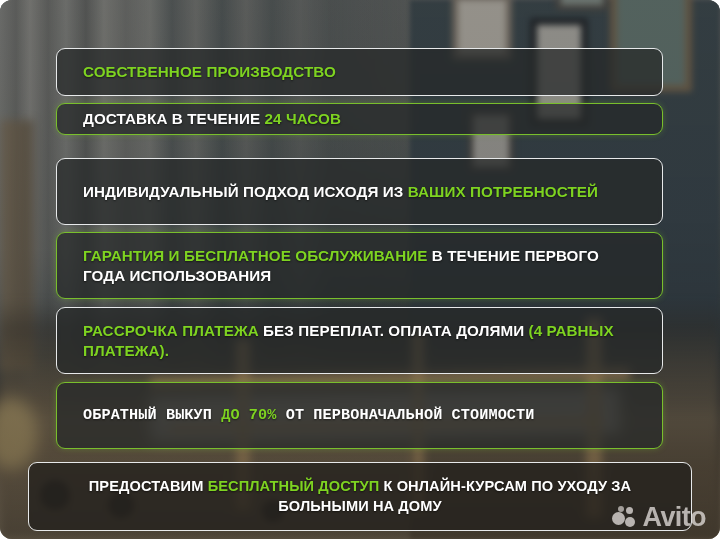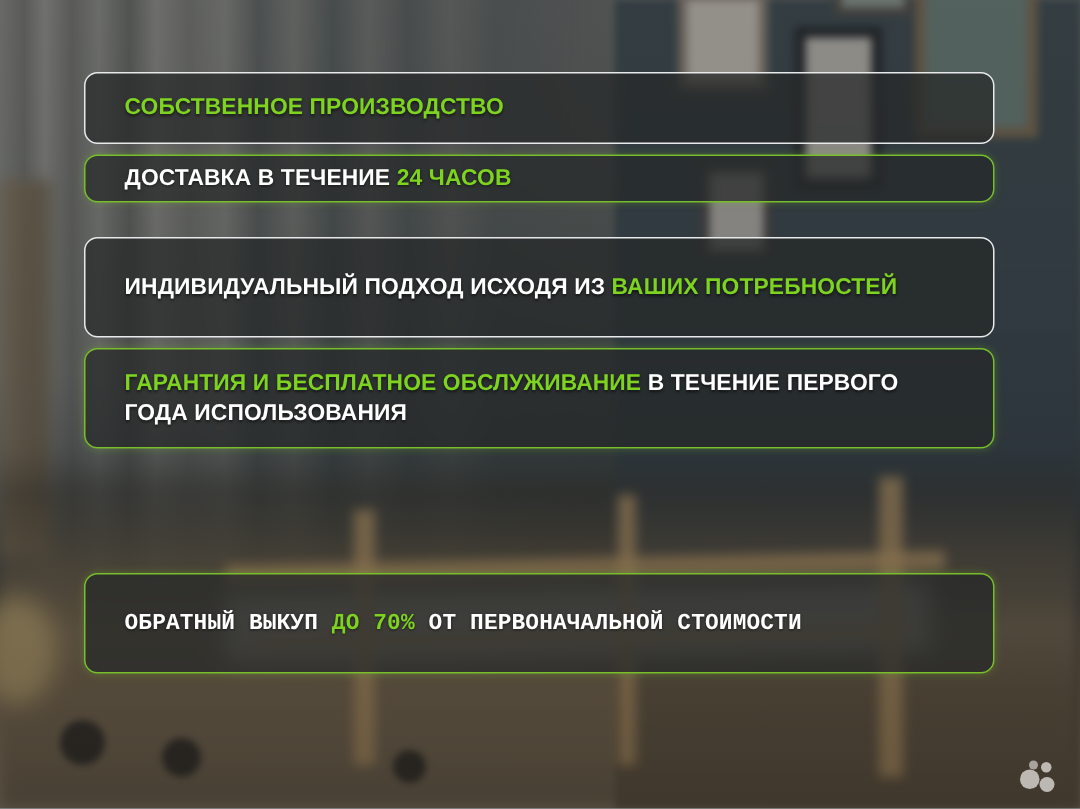--- a/index.html
+++ b/index.html
@@ -8,20 +8,21 @@
     width:720px; height:539px;
     overflow:hidden;
     font-family:"Liberation Sans", sans-serif;
   }
 
   #stage {
     position:relative;
     width:720px; height:539px;
     background:#3a4043;
     overflow:hidden;
+    border-radius:12px;
   }
 
   
   .bg-layer { position:absolute; inset:0; }
 
   
   .bg-base {
     background:
       linear-gradient(180deg,
         #6d6f6c 0%, #6a6c69 18%, #5d625f 34%,
@@ -181,27 +182,34 @@
       </div>
       <div class="card green" style="top: 103px; height: 32px;">
         <p><span>ДОСТАВКА В ТЕЧЕНИЕ </span><span class="hl">24 ЧАСОВ</span></p>
       </div>
       <div class="card white" style="top: 158px; height: 67px;">
         <p><span>ИНДИВИДУАЛЬНЫЙ ПОДХОД ИСХОДЯ ИЗ </span><span class="hl">ВАШИХ ПОТРЕБНОСТЕЙ</span></p>
       </div>
       <div class="card green" style="top: 232px; height: 67px;">
         <p><span class="hl">ГАРАНТИЯ И БЕСПЛАТНОЕ ОБСЛУЖИВАНИЕ</span><span> В ТЕЧЕНИЕ ПЕРВОГО ГОДА ИСПОЛЬЗОВАНИЯ</span></p>
       </div>
+      <div class="card white" style="top: 307px; height: 67px;">
+        <p><span class="hl">РАССРОЧКА ПЛАТЕЖА</span><span> БЕЗ ПЕРЕПЛАТ. ОПЛАТА ДОЛЯМИ </span><span class="hl">(4 РАВНЫХ ПЛАТЕЖА).</span></p>
+      </div>
       <div class="card green" style="top: 382px; height: 67px; font-family: Liberation Mono, monospace;">
         <p><span>ОБРАТНЫЙ ВЫКУП </span><span class="hl">ДО 70%</span><span> ОТ ПЕРВОНАЧАЛЬНОЙ СТОИМОСТИ</span></p>
+      </div>
+      <div class="card white wide" style="top: 462px; height: 69px;">
+        <p><span>ПРЕДОСТАВИМ </span><span class="hl">БЕСПЛАТНЫЙ ДОСТУП</span><span> К ОНЛАЙН-КУРСАМ ПО УХОДУ ЗА БОЛЬНЫМИ НА ДОМУ</span></p>
       </div>
     </div>
 
   <div class="avito">
     <span class="avito-dots">
       <i></i>
         <i></i>
         <i></i>
         <i></i>
     </span>
+    <span class="avito-word">Avito</span>
   </div>
 
 </div>
 
 </body></html>

